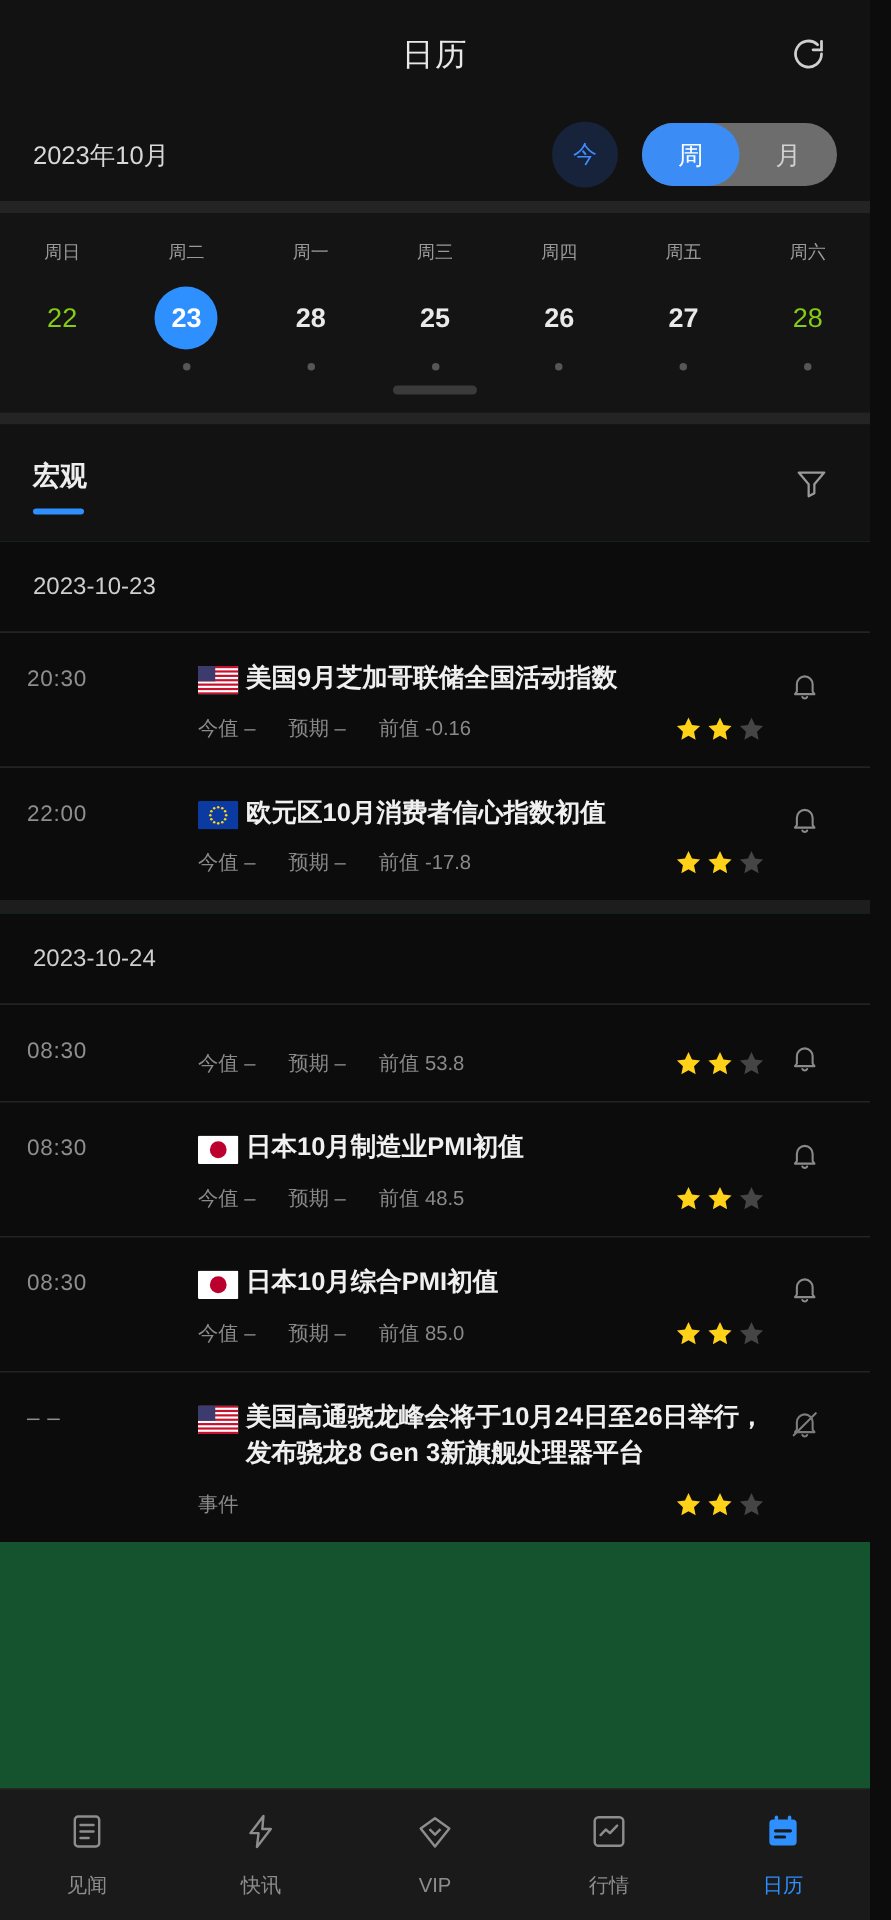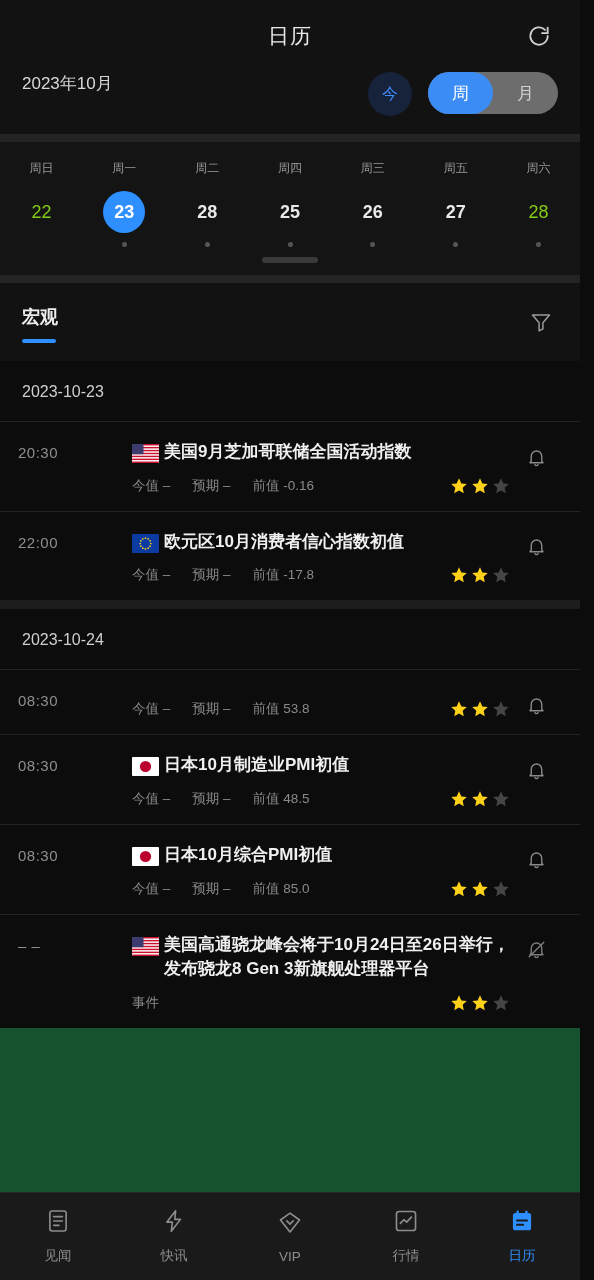--- a/index.html
+++ b/index.html
@@ -19,21 +19,21 @@
   }
   .topbar-title { font-size: 21px; color: #e8e8e8; letter-spacing: 1px; }
   .refresh-btn {
     position: absolute; right: 24px; top: 50%; transform: translateY(-50%);
     width: 34px; height: 34px; display: flex; align-items: center; justify-content: center;
   }
 
   
   .monthbar {
     height: 62px; flex: 0 0 auto; background: #121212;
-    display: flex; align-items: flex-start; padding: 0 22px;
+    display: flex; align-items: center; padding: 0 22px;
   }
   .month-label { font-size: 17px; color: #d8d8d8; flex: 1; }
   .today-btn {
     width: 44px; height: 44px; border-radius: 50%;
     background: #16233a;
     display: flex; align-items: center; justify-content: center;
     margin-right: 16px;
   }
   .today-btn span { font-size: 16px; color: #3f8bff; }
   .seg {
@@ -151,30 +151,30 @@
   </div>
 
   <div class="hairline-band"></div>
 
   <div class="weekstrip">
     <div class="wk-row">
       <div class="wk-cell">
           <div class="wk-dow">周日</div>
         </div>
       <div class="wk-cell">
+          <div class="wk-dow">周二</div>
+        </div>
+      <div class="wk-cell">
           <div class="wk-dow">周一</div>
         </div>
       <div class="wk-cell">
-          <div class="wk-dow">周二</div>
+          <div class="wk-dow">周三</div>
         </div>
       <div class="wk-cell">
           <div class="wk-dow">周四</div>
-        </div>
-      <div class="wk-cell">
-          <div class="wk-dow">周三</div>
         </div>
       <div class="wk-cell">
           <div class="wk-dow">周五</div>
         </div>
       <div class="wk-cell">
           <div class="wk-dow">周六</div>
         </div>
     </div>
     <div class="wk-row">
       <div class="wk-cell">

